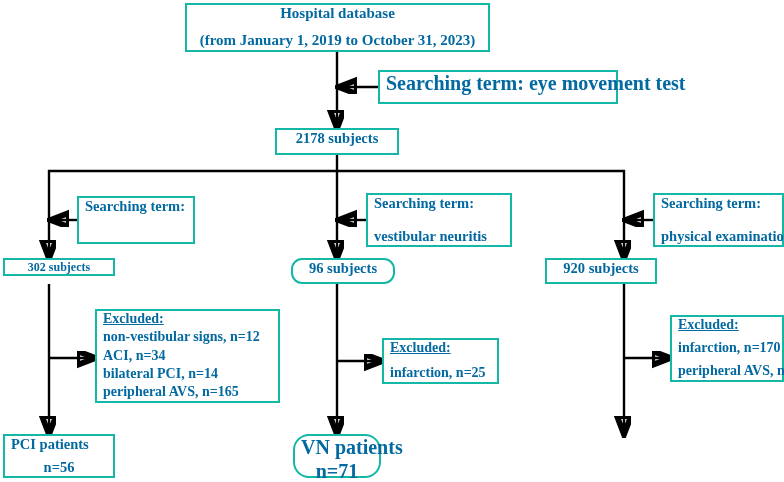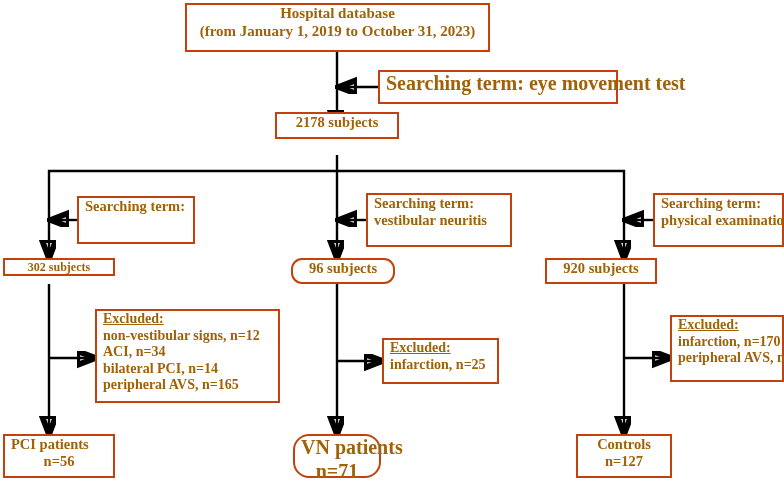--- a/index.html
+++ b/index.html
@@ -11,28 +11,28 @@
     position: relative;
     width: 784px;
     height: 482px;
     background: #ffffff;
     font-family: "Liberation Serif", "DejaVu Serif", serif;
     overflow: hidden;
   }
   .box {
     position: absolute;
     box-sizing: border-box;
-    border: 2px solid #c2410c;
+    border: 2px solid #14b8a6;
     background: #ffffff;
     font-weight: bold;
-    color: #a16207;
+    color: #0369a1;
     z-index: 5;
     display: flex;
     flex-direction: column;
-    justify-content: flex-start;
+    justify-content: space-between;
   }
   .box .ln {
     display: block;
     white-space: nowrap;
     line-height: 1.18;
   }
   .center { text-align: center; }
   .left { text-align: left; }
   .pad { padding: 0 6px; }
   .u { text-decoration: underline; }
@@ -86,21 +86,21 @@
 
   <div class="box center pad" style="left:185px; top:3px; width:305px; height:49px; font-size:15px;">
     <span class="ln">Hospital database</span>
     <span class="ln">(from January 1, 2019 to October 31, 2023)</span>
   </div>
 
   <div class="box center pad" style="left:378px; top:70px; width:240px; height:34px; font-size:20px;">
     <span class="ln">Searching term: eye movement test</span>
   </div>
 
-  <div class="box center pad" style="left:275px; top:112px; width:124px; height:27px; font-size:14.5px;">
+  <div class="box center pad" style="left:275px; top:128px; width:124px; height:27px; font-size:14.5px;">
     <span class="ln">2178 subjects</span>
   </div>
 
   <div class="box left pad" style="left:77px; top:196px; width:118px; height:48px; font-size:14.5px;">
     <span class="ln">Searching term:</span>
   </div>
 
   <div class="box left pad" style="left:366px; top:193px; width:146px; height:54px; font-size:14.5px;">
     <span class="ln">Searching term:</span>
     <span class="ln">vestibular neuritis</span>
@@ -145,18 +145,14 @@
   <div class="box pad" style="left:3px; top:434px; width:112px; height:44px; font-size:14.5px;">
     <span class="ln left">PCI patients</span>
     <span class="ln center">n=56</span>
   </div>
 
   <div class="box pad" style="left:293px; top:434px; width:88px; height:44px; font-size:20px;border-radius:16px;">
     <span class="ln center">VN patients</span>
     <span class="ln center">n=71</span>
   </div>
 
-  <div class="box pad" style="left:576px; top:434px; width:96px; height:44px; font-size:14.5px;">
-    <span class="ln center">Controls</span>
-    <span class="ln center">n=127</span>
-  </div>
 
 </div>
 
 </body></html>

